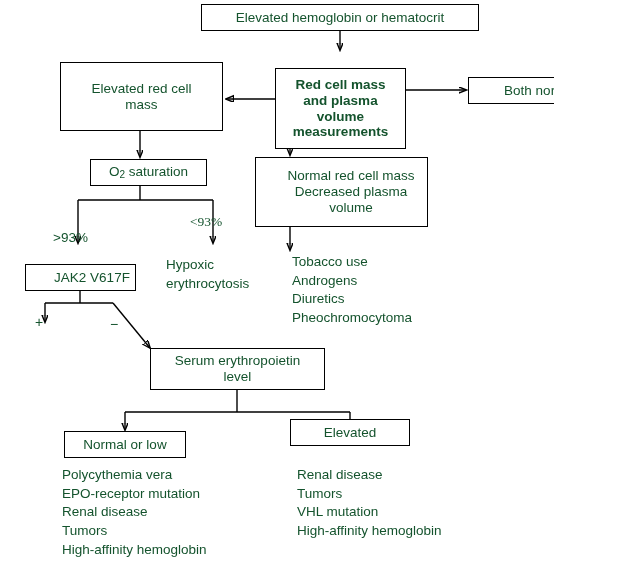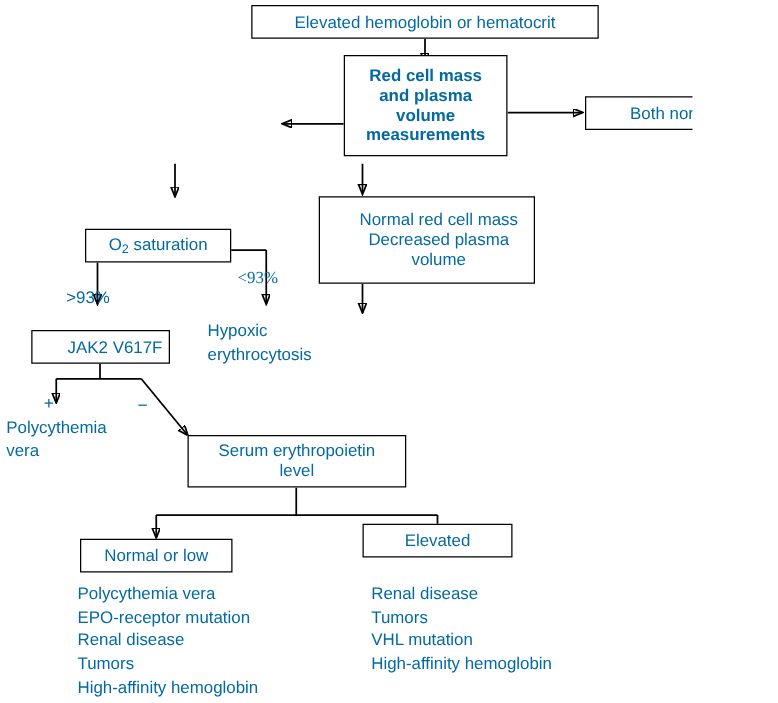--- a/index.html
+++ b/index.html
@@ -6,21 +6,21 @@
     margin: 0;
     padding: 0;
     background: #ffffff;
   }
   #canvas {
     position: relative;
     width: 554px;
     height: 562px;
     background: #ffffff;
     font-family: "Liberation Sans", sans-serif;
-    color: #0369a1;
+    color: #14532d;
     overflow: hidden;
   }
   .node {
     position: absolute;
     box-sizing: border-box;
     border: 1px solid #000000;
     background: #ffffff;
     display: flex;
     align-items: center;
     justify-content: center;
@@ -100,39 +100,43 @@
     <line x1="237" y1="390" x2="237" y2="412"></line>
     <line x1="125" y1="412" x2="350" y2="412"></line>
     <line x1="125" y1="412" x2="125" y2="430" marker-end="url(#arrow)"></line>
     <line x1="350" y1="412" x2="350" y2="430" marker-end="url(#arrow)"></line>
   </svg>
 
   <div class="node" style="left:201px; top:4px; width:278px; height:27px;">
     <span>Elevated hemoglobin or hematocrit</span>
   </div>
 
-  <div class="node bold" style="left:275px; top:44px; width:131px; height:81px;align-items:center;">
+  <div class="node bold" style="left:275px; top:68px; width:131px; height:81px;align-items:center;">
     <span>Red cell mass
 and plasma
 volume
 measurements</span>
   </div>
 
   <div class="node" style="left:468px; top:77px; width:145px; height:27px;">
     <span>Both normal</span>
   </div>
 
+  <div class="node" style="left:60px; top:62px; width:163px; height:69px;">
+    <span>Elevated red cell
+mass</span>
+  </div>
 
   <div class="node" style="left:255px; top:157px; width:173px; height:70px;padding-left:23px;">
     <span>Normal red cell mass
 Decreased plasma
 volume</span>
   </div>
 
-  <div class="node" style="left:68px; top:159px; width:117px; height:27px;margin-top:24px;">
+  <div class="node" style="left:90px; top:159px; width:117px; height:27px;">
     <span><span>O</span><span class="sub">2</span><span> saturation</span></span>
   </div>
 
   <div class="node" style="left:25px; top:264px; width:111px; height:27px;padding-left:27px;">
     <span>JAK2 V617F</span>
   </div>
 
   <div class="node" style="left:150px; top:348px; width:175px; height:42px;">
     <span>Serum erythropoietin
 level</span>
@@ -150,23 +154,25 @@
 
   <div class="plain" style="left:190px; top:213px;font-family:Liberation Serif, serif;">&lt;93%</div>
 
   <div class="sign" style="left:35px; top:315px;">+</div>
 
   <div class="sign" style="left:110px; top:317px;">−</div>
 
   <div class="plain" style="left:166px; top:256px;">Hypoxic
 erythrocytosis</div>
 
+  <div class="plain" style="left:292px; top:253px;">Tobacco use
+Androgens
+Diuretics
+Pheochromocytoma</div>
 
-  <div class="plain" style="left:5px; top:333px;">Polycythemia
-vera</div>
 
   <div class="plain" style="left:62px; top:466px;">Polycythemia vera
 EPO-receptor mutation
 Renal disease
 Tumors
 High-affinity hemoglobin</div>
 
   <div class="plain" style="left:297px; top:466px;">Renal disease
 Tumors
 VHL mutation

